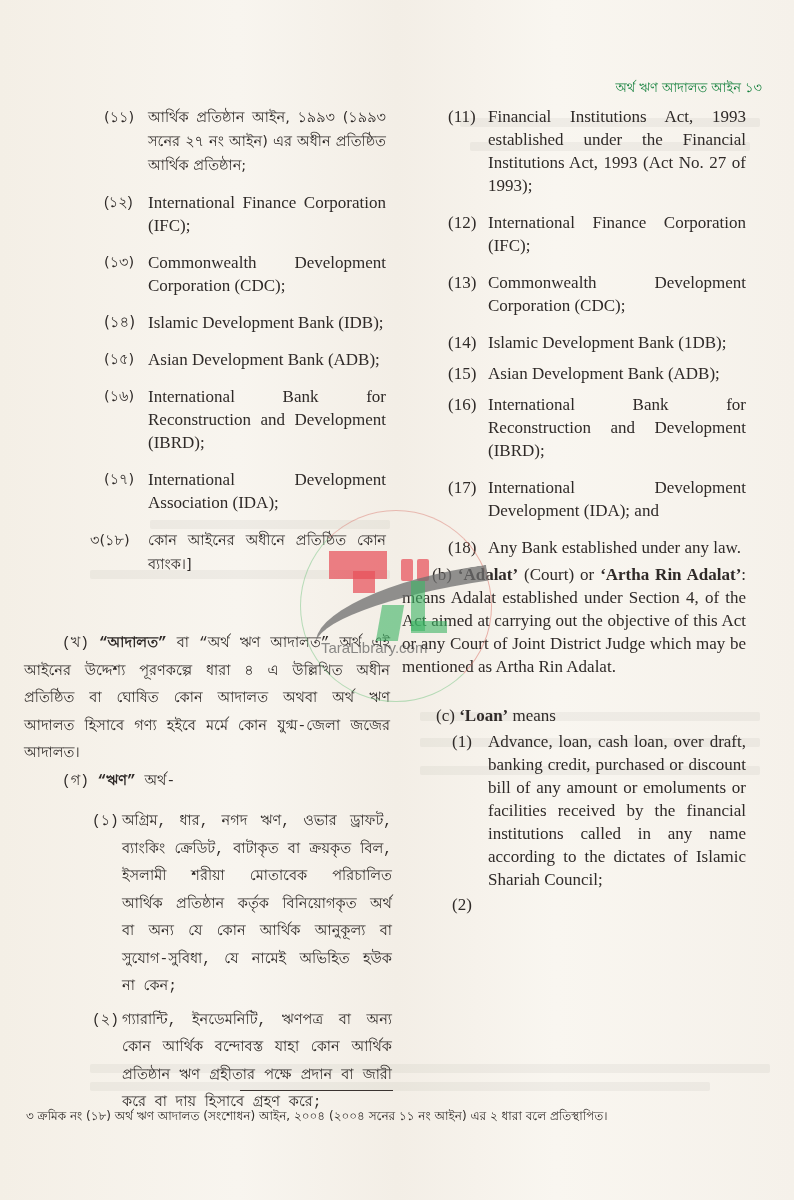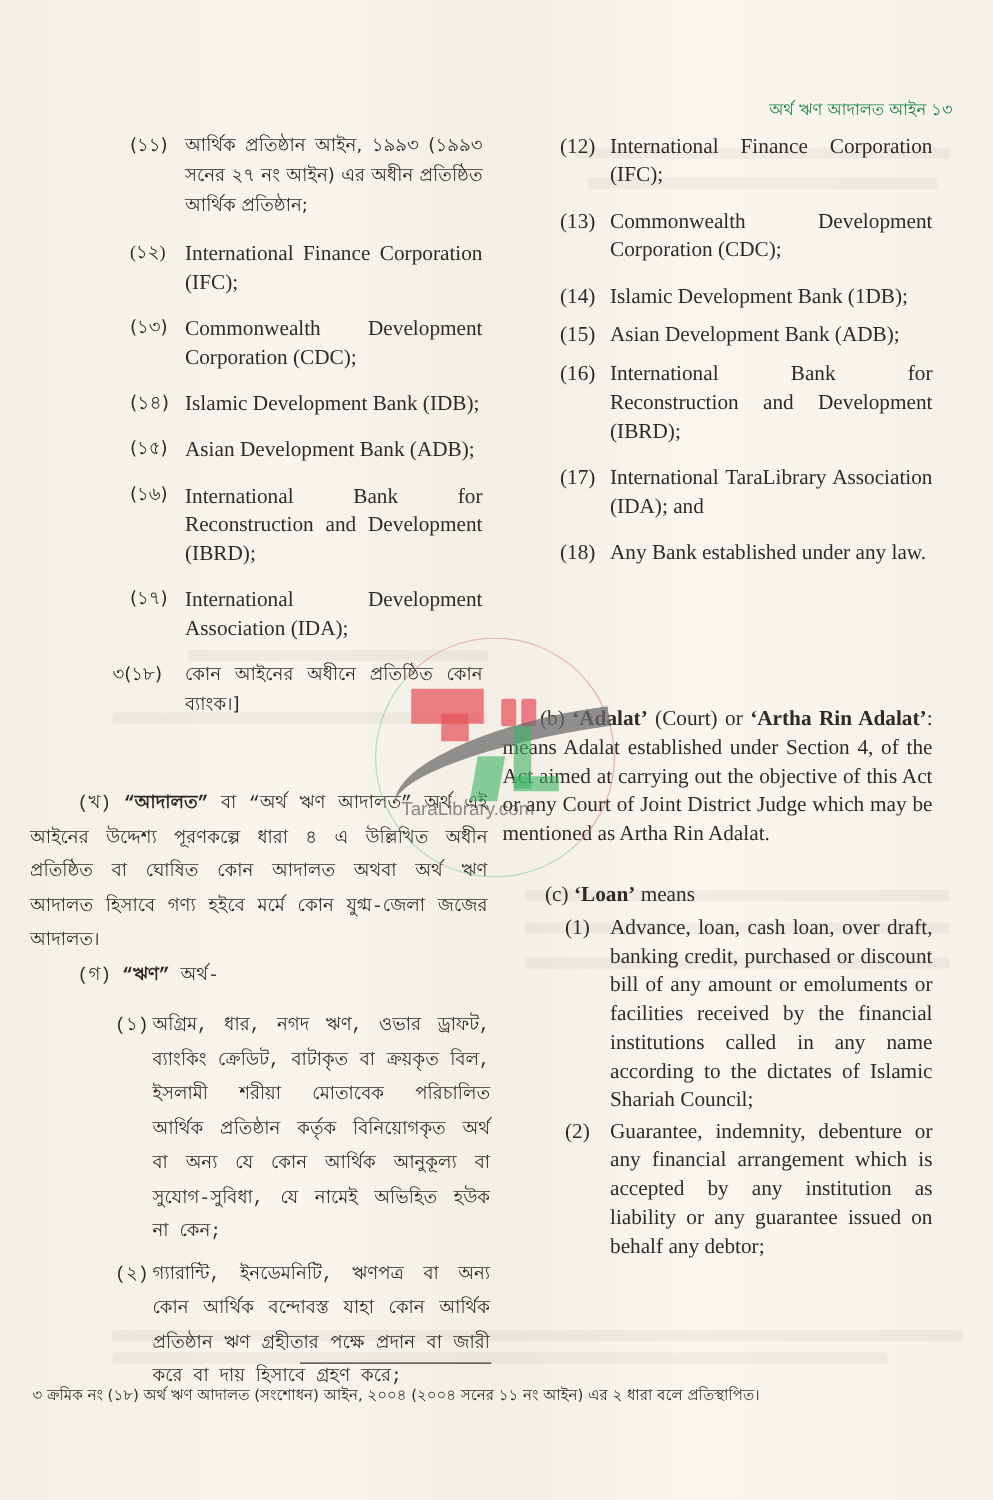--- a/index.html
+++ b/index.html
@@ -88,21 +88,21 @@
 </div>
 
 <div class="running-header">অর্থ ঋণ আদালত আইন ১৩</div>
 
 <div class="col col-left">
   <div class="item bn">
     <span class="num">(১১)</span>
     <span class="txt">আর্থিক প্রতিষ্ঠান আইন, ১৯৯৩ (১৯৯৩ সনের ২৭ নং আইন) এর অধীন প্রতিষ্ঠিত আর্থিক প্রতিষ্ঠান;</span>
   </div>
   <div class="item">
-    <span class="num bnnum" style="font-family:Liberation Serif, serif;font-size:14.5px;">(১২)</span>
+    <span class="num bnnum" style="font-family:Liberation Sans, sans-serif;font-size:14.5px;">(১২)</span>
     <span class="txt">International Finance Corporation (IFC);</span>
   </div>
   <div class="item">
     <span class="num" style="font-family:'DejaVu Sans',sans-serif;font-size:14.5px;">(১৩)</span>
     <span class="txt">Commonwealth Development Corporation (CDC);</span>
   </div>
   <div class="item">
     <span class="num" style="font-family:'DejaVu Sans',sans-serif;font-size:15px;">(১৪)</span>
     <span class="txt">Islamic Development Bank (IDB);</span>
   </div>
@@ -144,20 +144,24 @@
     <span>অগ্রিম, ধার, নগদ ঋণ, ওভার ড্রাফট, ব্যাংকিং ক্রেডিট, বাটাকৃত বা ক্রয়কৃত বিল, ইসলামী শরীয়া মোতাবেক পরিচালিত আর্থিক প্রতিষ্ঠান কর্তৃক বিনিয়োগকৃত অর্থ বা অন্য যে কোন আর্থিক আনুকূল্য বা সুযোগ-সুবিধা, যে নামেই অভিহিত হউক না কেন;</span>
   </div>
   <div class="sub-item" style="padding-left:30px;">
     <span class="num">(২)</span>
     <span>গ্যারান্টি, ইনডেমনিটি, ঋণপত্র বা অন্য কোন আর্থিক বন্দোবস্ত যাহা কোন আর্থিক প্রতিষ্ঠান ঋণ গ্রহীতার পক্ষে প্রদান বা জারী করে বা দায় হিসাবে গ্রহণ করে;</span>
   </div>
 </div>
 
 <div class="col col-right">
   <div class="item">
+    <span class="num">(11)</span>
+    <span class="txt">Financial Institutions Act, 1993 established under the Financial Institutions Act, 1993 (Act No. 27 of 1993);</span>
+  </div>
+  <div class="item">
     <span class="num">(12)</span>
     <span class="txt">International Finance Corporation (IFC);</span>
   </div>
   <div class="item">
     <span class="num">(13)</span>
     <span class="txt">Commonwealth Development Corporation (CDC);</span>
   </div>
   <div class="item" style="margin-bottom:8px;">
     <span class="num">(14)</span>
     <span class="txt">Islamic Development Bank (1DB);</span>
@@ -165,21 +169,21 @@
   <div class="item" style="margin-bottom:8px;">
     <span class="num">(15)</span>
     <span class="txt">Asian Development Bank (ADB);</span>
   </div>
   <div class="item">
     <span class="num">(16)</span>
     <span class="txt">International Bank for Reconstruction and Development (IBRD);</span>
   </div>
   <div class="item">
     <span class="num">(17)</span>
-    <span class="txt">International TaraLibrary Association (IDA); and</span>
+    <span class="txt">International Development Development (IDA); and</span>
   </div>
   <div class="item">
     <span class="num">(18)</span>
     <span class="txt">Any Bank established under any law.</span>
   </div>
 </div>
 
 <div class="para" style="left:402px;top:563px;width:344px;text-indent:30px;">
   <span>(b)</span>
   <b>‘Adalat’</b>
@@ -194,21 +198,20 @@
   <span>means</span>
 </div>
 
 <div class="para" style="left:452px;top:730px;width:294px;">
   <div class="sub-item" style="padding-left:36px;margin-bottom:2px;">
     <span class="num">(1)</span>
     <span>Advance, loan, cash loan, over draft, banking credit, purchased or discount bill of any amount or emoluments or facilities received by the financial institutions called in any name according to the dictates of Islamic Shariah Council;</span>
   </div>
   <div class="sub-item" style="padding-left:36px;">
     <span class="num">(2)</span>
-    <span>Guarantee, indemnity, debenture or any financial arrangement which is accepted by any institution as liability or any guarantee issued on behalf any debtor;</span>
   </div>
 </div>
 
 <div class="watermark">
   <div class="wm-red1"></div>
   <div class="wm-red2"></div>
   <div class="wm-red3"></div>
   <div class="wm-red4"></div>
   <div class="wm-swoosh"></div>
   <div class="wm-green1"></div>

